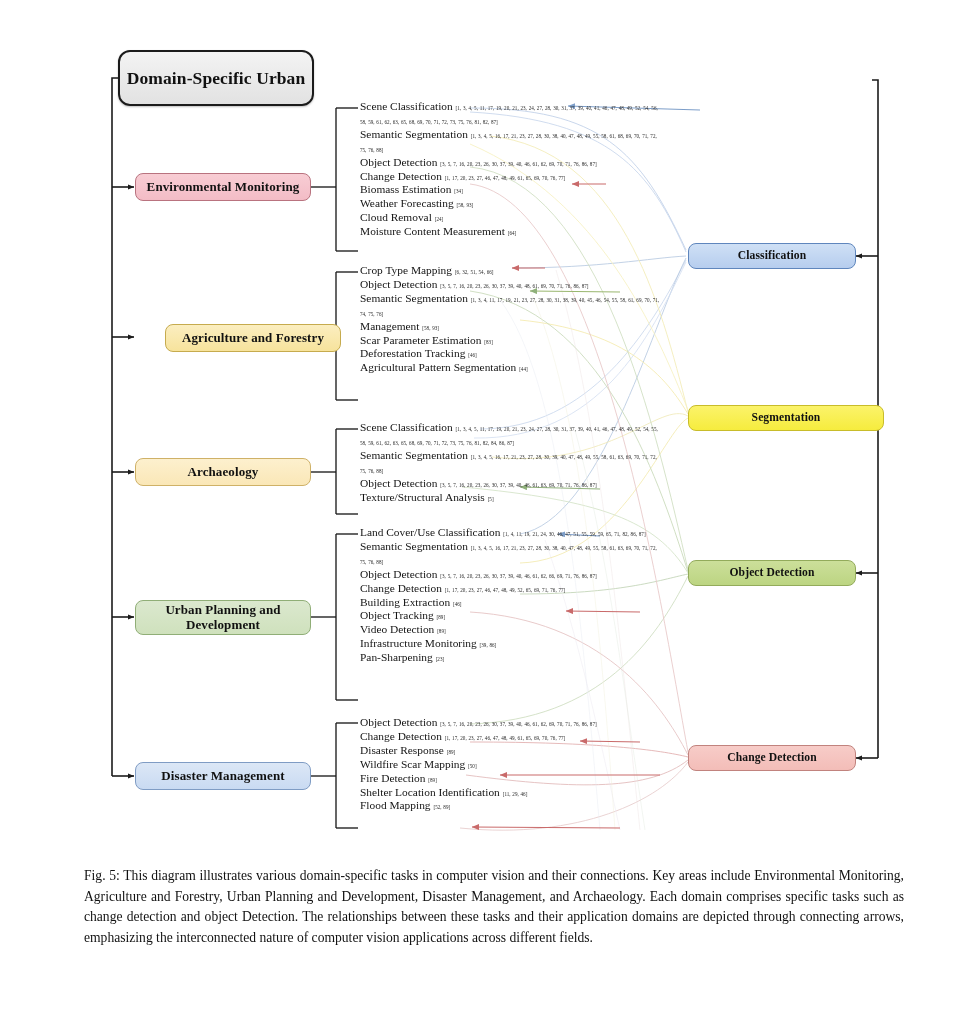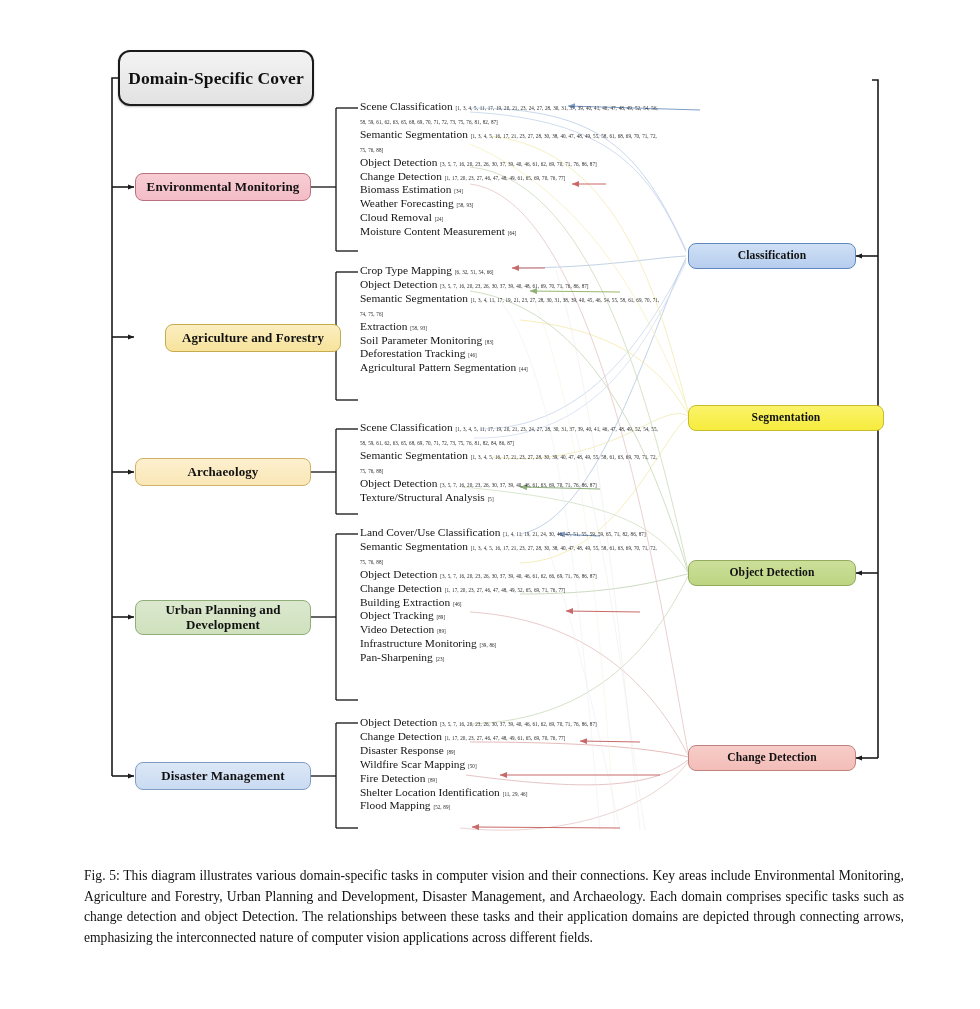--- a/index.html
+++ b/index.html
@@ -180,21 +180,21 @@
       <path d="M606,184 L572,184" stroke="#c96a6a" marker-end="url(#ahr)"></path>
       <path d="M640,612 L566,611" stroke="#c96a6a" marker-end="url(#ahr)"></path>
       <path d="M640,742 L580,741" stroke="#c96a6a" marker-end="url(#ahr)"></path>
       <path d="M660,775 L500,775" stroke="#c96a6a" marker-end="url(#ahr)"></path>
       <path d="M620,828 L472,827" stroke="#c96a6a" marker-end="url(#ahr)"></path>
       <path d="M700,110 L568,106" stroke="#7d9ec9" marker-end="url(#ahb)"></path>
     </g>
   </svg>
 
   <div class="node root" style="left:118px;top:50px;width:196px;height:56px;">
-    <span>Domain-Specific Cover</span>
+    <span>Domain-Specific Urban</span>
   </div>
 
 
   <div class="node domain c-pink" style="left:135px;top:173px;width:176px;height:28px;">
     <span>Environmental Monitoring</span>
   </div>
   <div class="node domain c-gold" style="left:135px;top:324px;width:176px;height:28px;margin-left:30px;">
     <span>Agriculture and Forestry</span>
   </div>
   <div class="node domain c-cream" style="left:135px;top:458px;width:176px;height:28px;">
@@ -228,22 +228,22 @@
     <div class="task"><span class="tname">Biomass Estimation</span> <span class="cites">[34]</span></div>
     <div class="task"><span class="tname">Weather Forecasting</span> <span class="cites">[58, 93]</span></div>
     <div class="task"><span class="tname">Cloud Removal</span> <span class="cites">[24]</span></div>
     <div class="task"><span class="tname">Moisture Content Measurement</span> <span class="cites">[64]</span></div>
   </div>
 
   <div class="tasklist" style="left:360px;top:264px;width:300px;">
     <div class="task"><span class="tname">Crop Type Mapping</span> <span class="cites">[6, 32, 51, 54, 66]</span></div>
     <div class="task"><span class="tname">Object Detection</span> <span class="cites">[3, 5, 7, 16, 20, 23, 26, 30, 37, 39, 40, 48, 61, 69, 70, 71, 76, 86, 87]</span></div>
     <div class="task"><span class="tname">Semantic Segmentation</span> <span class="cites">[1, 3, 4, 11, 17, 19, 21, 23, 27, 28, 30, 31, 38, 39, 40, 45, 46, 54, 55, 58, 61, 69, 70, 71, 74, 75, 76]</span></div>
-    <div class="task"><span class="tname">Extraction</span> <span class="cites">[58, 93]</span></div>
-    <div class="task"><span class="tname">Soil Parameter Monitoring</span> <span class="cites">[83]</span></div>
+    <div class="task"><span class="tname">Management</span> <span class="cites">[58, 93]</span></div>
+    <div class="task"><span class="tname">Scar Parameter Estimation</span> <span class="cites">[83]</span></div>
     <div class="task"><span class="tname">Deforestation Tracking</span> <span class="cites">[46]</span></div>
     <div class="task"><span class="tname">Agricultural Pattern Segmentation</span> <span class="cites">[44]</span></div>
   </div>
 
   <div class="tasklist" style="left:360px;top:421px;width:300px;">
     <div class="task"><span class="tname">Scene Classification</span> <span class="cites">[1, 3, 4, 5, 11, 17, 19, 20, 21, 23, 24, 27, 28, 30, 31, 37, 39, 40, 41, 46, 47, 48, 49, 52, 54, 55, 58, 59, 61, 62, 63, 65, 68, 69, 70, 71, 72, 73, 75, 76, 81, 82, 84, 86, 87]</span></div>
     <div class="task"><span class="tname">Semantic Segmentation</span> <span class="cites">[1, 3, 4, 5, 16, 17, 21, 23, 27, 28, 30, 39, 40, 47, 48, 49, 55, 58, 61, 63, 69, 70, 71, 72, 75, 76, 88]</span></div>
     <div class="task"><span class="tname">Object Detection</span> <span class="cites">[3, 5, 7, 16, 20, 23, 26, 30, 37, 39, 40, 46, 61, 63, 69, 70, 71, 76, 86, 87]</span></div>
     <div class="task"><span class="tname">Texture/Structural Analysis</span> <span class="cites">[5]</span></div>
   </div>

